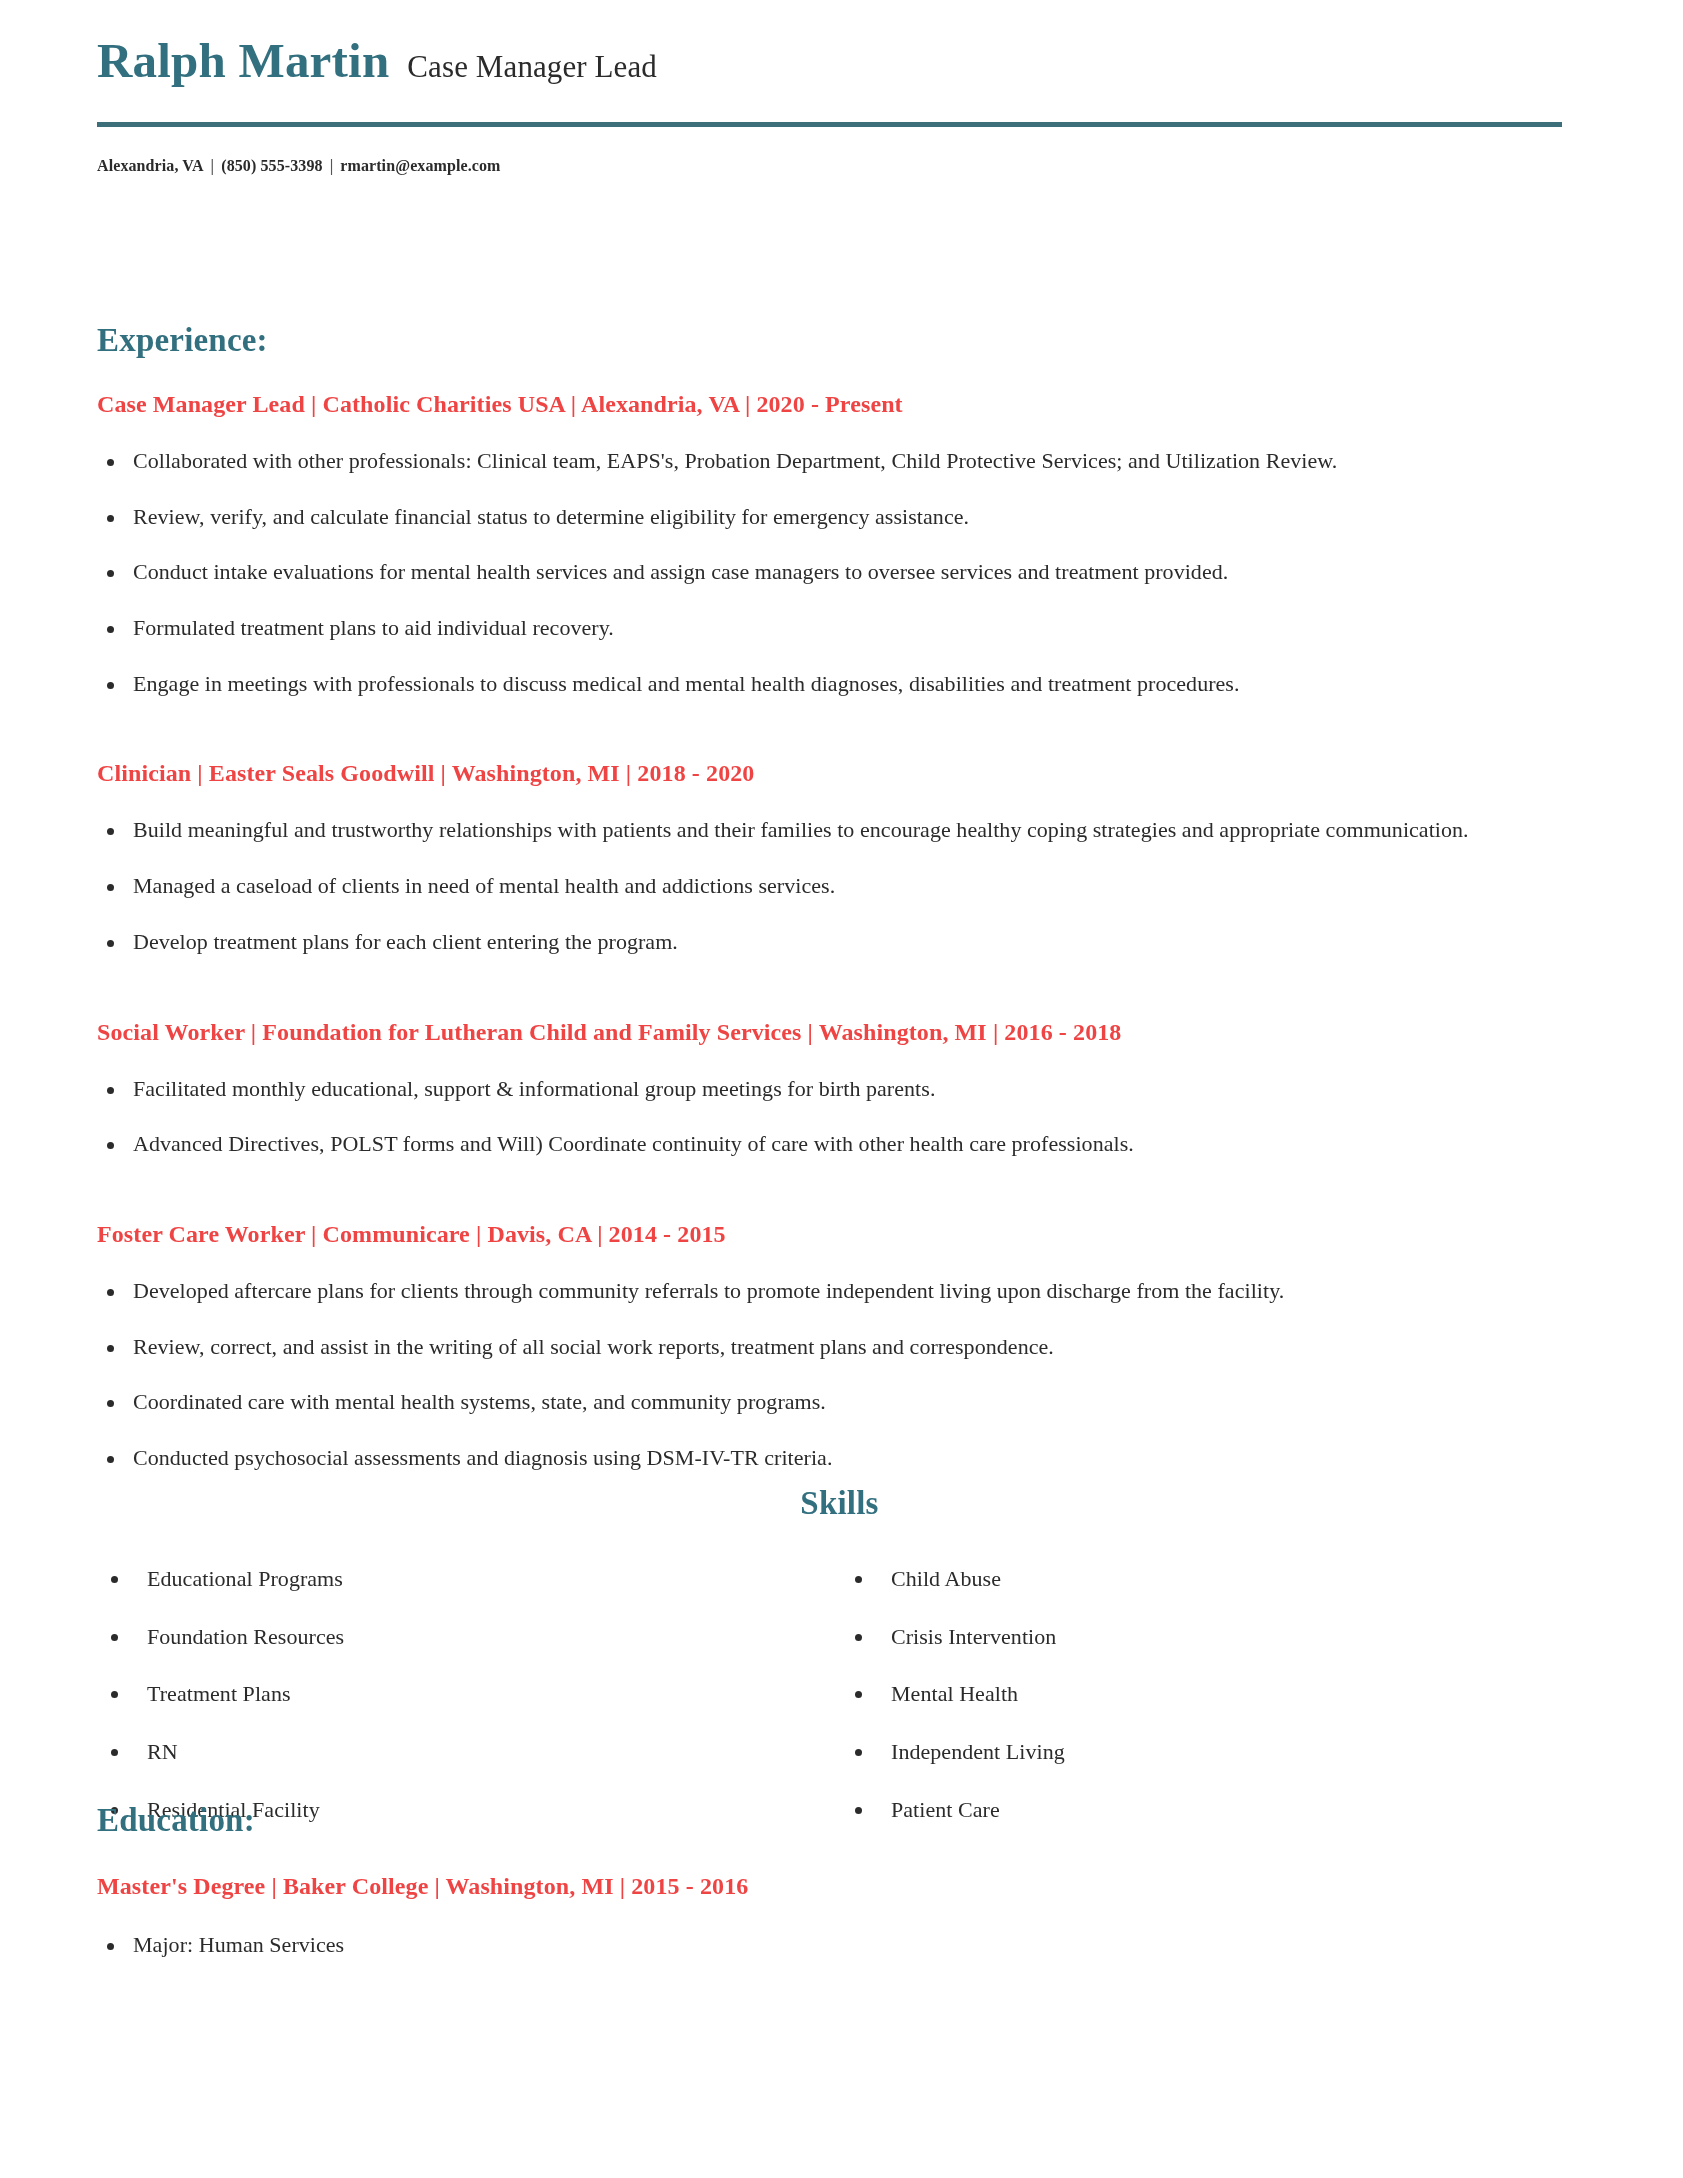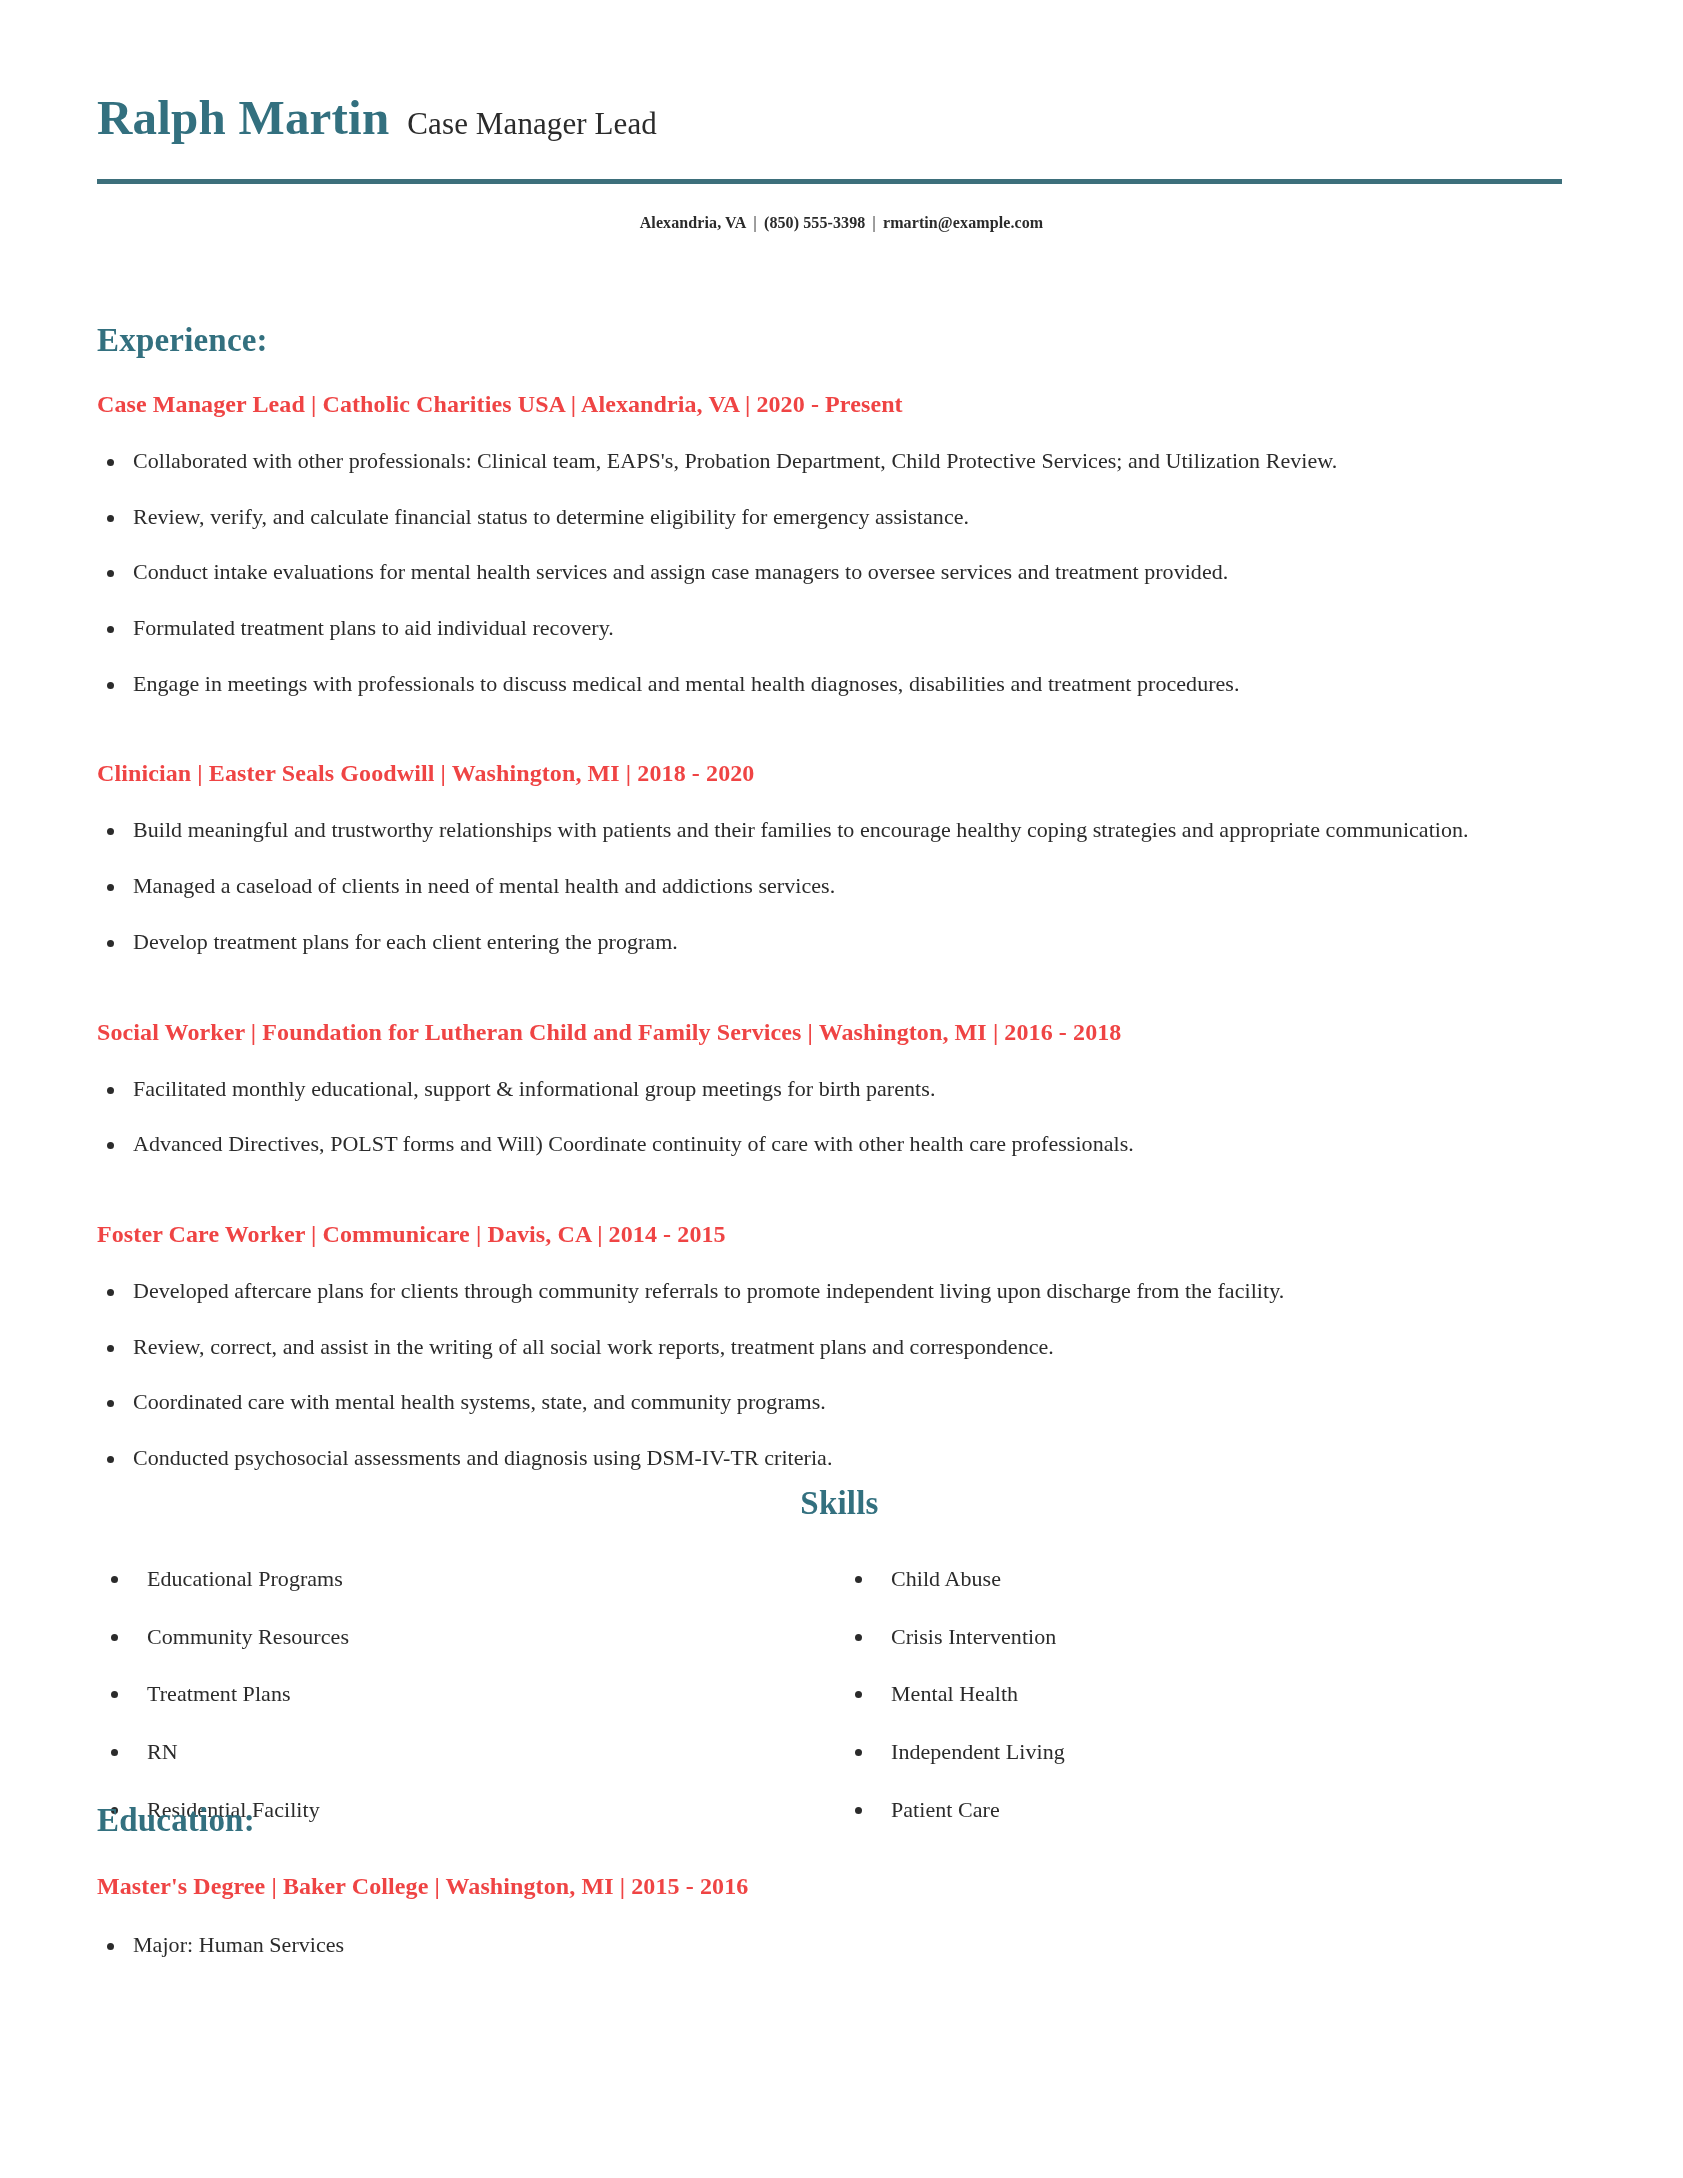--- a/index.html
+++ b/index.html
@@ -19,22 +19,21 @@
     width: 1683px;
     height: 2178px;
     box-sizing: border-box;
     padding: 0 97px;
     background: #ffffff;
     overflow: hidden;
   }
 
   
   .header {
-    padding-top: 92px;
-    text-align: center;
+    padding-top: 35px;
   }
   .name-row {
     display: flex;
     align-items: baseline;
     gap: 18px;
     white-space: nowrap;
   }
   .full-name {
     font-size: 49px;
     font-weight: bold;
@@ -203,21 +202,21 @@
       </ul>
     </div>
   </div>
 
   <div class="section" id="skills-section">
     <div class="section-title" id="skills-title">Skills</div>
     <div class="skills-grid">
       <div class="skills-col">
         <ul class="bullets">
           <li>Educational Programs</li>
-          <li>Community Resources</li>
+          <li>Foundation Resources</li>
           <li>Treatment Plans</li>
           <li>RN</li>
           <li>Residential Facility</li>
         </ul>
       </div>
       <div class="skills-col">
         <ul class="bullets">
           <li>Child Abuse</li>
           <li>Crisis Intervention</li>
           <li>Mental Health</li>

